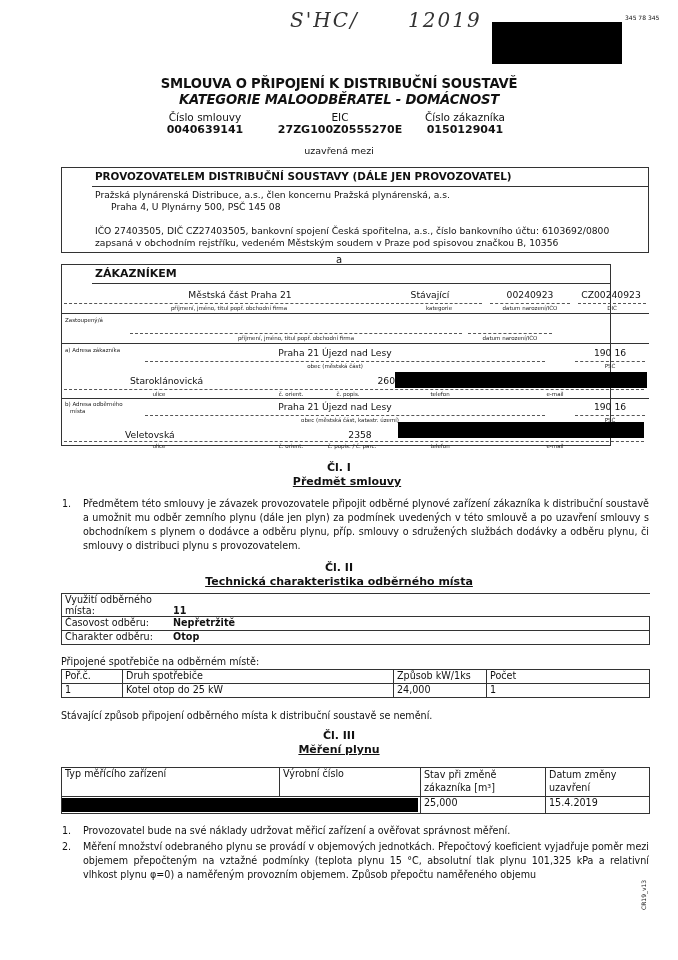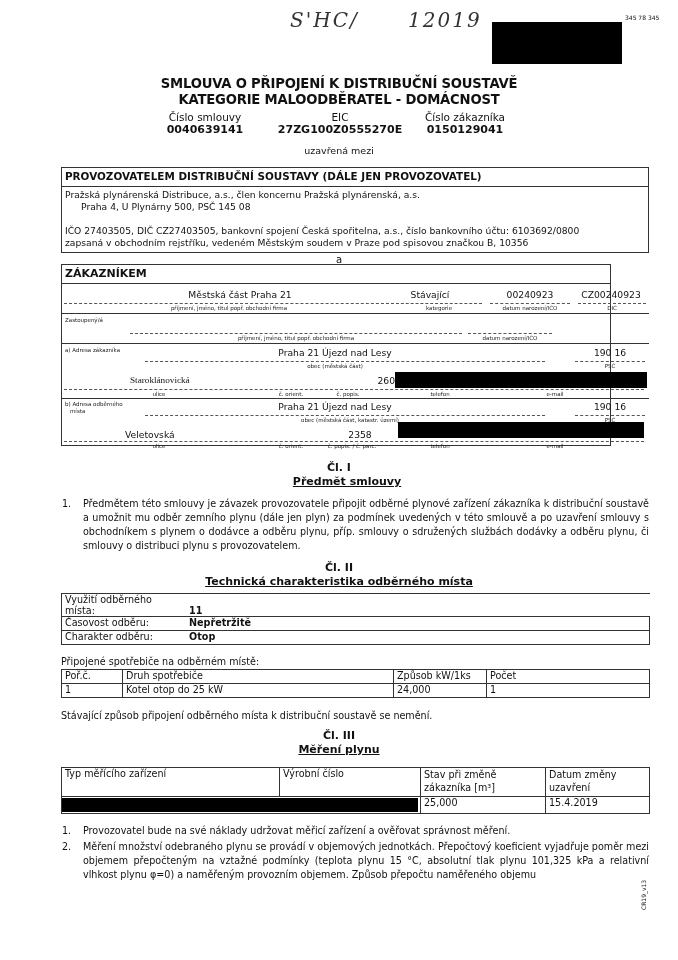--- a/index.html
+++ b/index.html
@@ -4,42 +4,42 @@
   <style>
     html, body { margin: 0; padding: 0; background: #fff; }
     body { width: 678px; height: 960px; position: relative; overflow: hidden;
            font-family: "DejaVu Sans", sans-serif; color: #111; }
     .abs { position: absolute; }
     .hand { font-family: "DejaVu Serif", serif; font-style: italic; font-size: 20px; color: #333; letter-spacing: 2px; }
     .redact { background: #000; }
     .title { left: 0; width: 678px; text-align: center; font-weight: bold; font-size: 13.2px; letter-spacing: -0.2px; }
     .ids { font-size: 10.5px; text-align: center; }
     .ids .v { font-weight: bold; font-size: 11px; }
-    .box { border: 1px solid #333; box-sizing: border-box; }
+    .box { border: 1px solid #333; box-sizing: border-box; padding-left: 30px; }
     .sm { font-size: 9.2px; }
     .xs { font-size: 5.5px; color: #222; }
     .dash { border-top: 1px dashed #555; }
     .center { text-align: center; }
     .heading { font-weight: bold; font-size: 11px; text-align: center; left: 0; width: 678px; }
     .heading.u { text-decoration: underline; }
     .para { font-size: 9.6px; line-height: 14px; text-align: justify; }
     table.grid { border-collapse: collapse; font-size: 9.6px; }
     table.grid td { border: 1px solid #333; padding: 0 3px; height: 13px; vertical-align: top; }
-    .b { font-weight: bold; margin-left: 16px; }
+    .b { font-weight: bold; }
   </style>
 </head>
 <body>
 
 <div class="abs hand" style="left:290px; top:8px;">S'HC/</div>
 <div class="abs hand" style="left:408px; top:8px;">12019</div>
 <div class="abs redact" style="left:492px; top:22px; width:130px; height:42px;"></div>
 <div class="abs" style="left:625px; top:14px; font-size:6px;">345 78 345</div>
 
 <div class="abs title" style="top:76px;">SMLOUVA O PŘIPOJENÍ K DISTRIBUČNÍ SOUSTAVĚ</div>
-<div class="abs title" style="top:92px;">KATEGORIE MALOODBĚRATEL - DOMÁCNOST</div>
+<div class="abs title" style="top:92px;font-style:italic;">KATEGORIE MALOODBĚRATEL - DOMÁCNOST</div>
 
 <div class="abs ids" style="left:150px; top:111px; width:110px;">
   <div>Číslo smlouvy</div>
   <div class="v">0040639141</div>
 </div>
 <div class="abs ids" style="left:270px; top:111px; width:140px;">
   <div>EIC</div>
   <div class="v">27ZG100Z0555270E</div>
 </div>
 <div class="abs ids" style="left:400px; top:111px; width:130px;">
@@ -83,21 +83,21 @@
 <div class="abs xs center" style="left:468px; width:84px; top:335px;">datum narození/IČO</div>
 <div class="abs" style="left:61px; width:588px; top:343px; border-top:1px solid #333;"></div>
 
 <div class="abs xs" style="left:65px; top:347px;">a) Adresa zákazníka</div>
 <div class="abs sm center" style="left:200px; width:270px; top:347px;">Praha 21 Újezd nad Lesy</div>
 <div class="abs dash" style="left:145px; width:400px; top:361px;"></div>
 <div class="abs xs center" style="left:200px; width:270px; top:363px;">obec (městská část)</div>
 <div class="abs sm center" style="left:575px; width:70px; top:347px;">190 16</div>
 <div class="abs dash" style="left:575px; width:70px; top:361px;"></div>
 <div class="abs xs center" style="left:575px; width:70px; top:363px;">PSČ</div>
-<div class="abs sm" style="left:130px; top:375px;font-family:Liberation Serif, serif;">Staroklánovická</div>
+<div class="abs sm" style="left:130px; top:375px;">Staroklánovická</div>
 <div class="abs sm center" style="left:335px; width:60px; top:375px;text-align:right;">260</div>
 <div class="abs redact" style="left:395px; top:372px; width:252px; height:16px;"></div>
 <div class="abs dash" style="left:64px; width:580px; top:389px;"></div>
 <div class="abs xs center" style="left:64px; width:190px; top:391px;">ulice</div>
 <div class="abs xs center" style="left:266px; width:50px; top:391px;">č. orient.</div>
 <div class="abs xs center" style="left:318px; width:60px; top:391px;">č. popis.</div>
 <div class="abs xs center" style="left:400px; width:80px; top:391px;">telefon</div>
 <div class="abs xs center" style="left:510px; width:90px; top:391px;">e-mail</div>
 <div class="abs" style="left:61px; width:588px; top:398px; border-top:1px solid #333;"></div>
 

